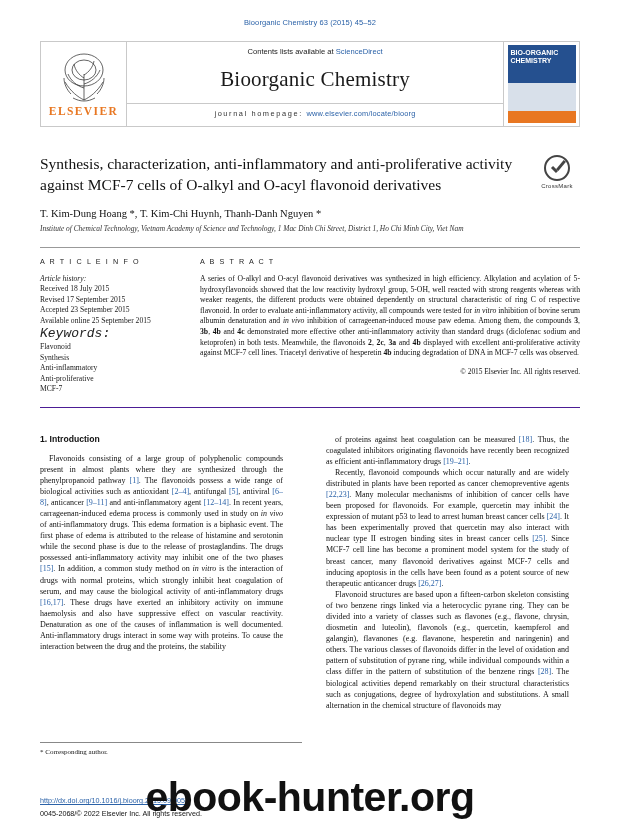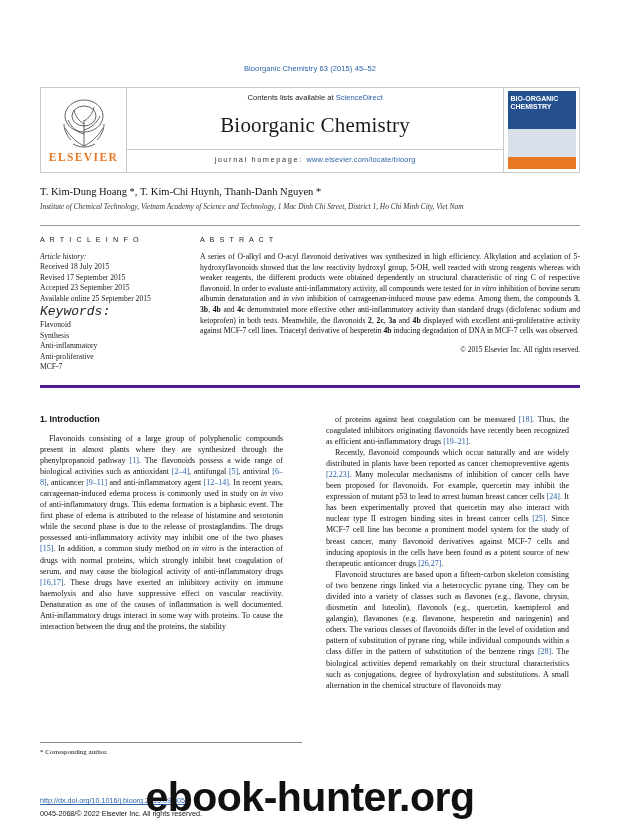--- a/index.html
+++ b/index.html
@@ -19,21 +19,21 @@
     width: 620px; height: 827px;
     padding: 0;
   }
 
   
   .journal-ref {
     text-align: center;
     font-family: "Liberation Sans", sans-serif;
     font-size: 7.5px;
     color: #2b62a8;
-    padding-top: 64px;
+    padding-top: 18px;
     letter-spacing: 0.1px;
   }
 
   
   .masthead {
     margin: 14px 40px 0 40px;
     border: 1px solid #c9c9c9;
     height: 86px;
     display: flex;
     background: #fff;
@@ -190,21 +190,21 @@
     font-family: "Liberation Serif", serif;
     font-size: 7.4px;
     font-style: italic;
     color: #333;
   }
 
   
   .band {
     margin: 14px 40px 0 40px;
     border-top: 1px solid #999;
-    border-bottom: 3px solid #4c1d95;
+    border-bottom: 1px solid #4c1d95;
     display: flex;
     padding: 9px 0 12px 0;
   }
   .band-left {
     width: 150px;
     padding-right: 14px;
   }
   .band-right {
     flex: 1;
     padding-left: 10px;
@@ -379,20 +379,27 @@
     </div>
     <div class="mast-right">
       <div class="cover-thumb">
         <div class="cover-title">BIO-ORGANIC CHEMISTRY</div>
         <div class="cover-strip"></div>
         <div class="cover-bot"></div>
       </div>
     </div>
   </div>
 
+  <div class="title-wrap">
+    <h1 class="paper-title">Synthesis, characterization, anti-inflammatory and anti-proliferative activity against MCF-7 cells of O-alkyl and O-acyl flavonoid derivatives</h1>
+    <div class="crossmark">
+      <div class="cm-circle"></div>
+      <div class="cm-label">CrossMark</div>
+    </div>
+  </div>
 
   <div class="authors">T. Kim-Dung Hoang *, T. Kim-Chi Huynh, Thanh-Danh Nguyen *</div>
   <div class="affil">Institute of Chemical Technology, Vietnam Academy of Science and Technology, 1 Mac Dinh Chi Street, District 1, Ho Chi Minh City, Viet Nam</div>
 
   <div class="band">
     <div class="band-left">
       <div class="sec-head">A R T I C L E    I N F O</div>
       <div class="hist-title">Article history:</div>
       <div class="hist-line">Received 18 July 2015</div>
       <div class="hist-line">Revised 17 September 2015</div>

